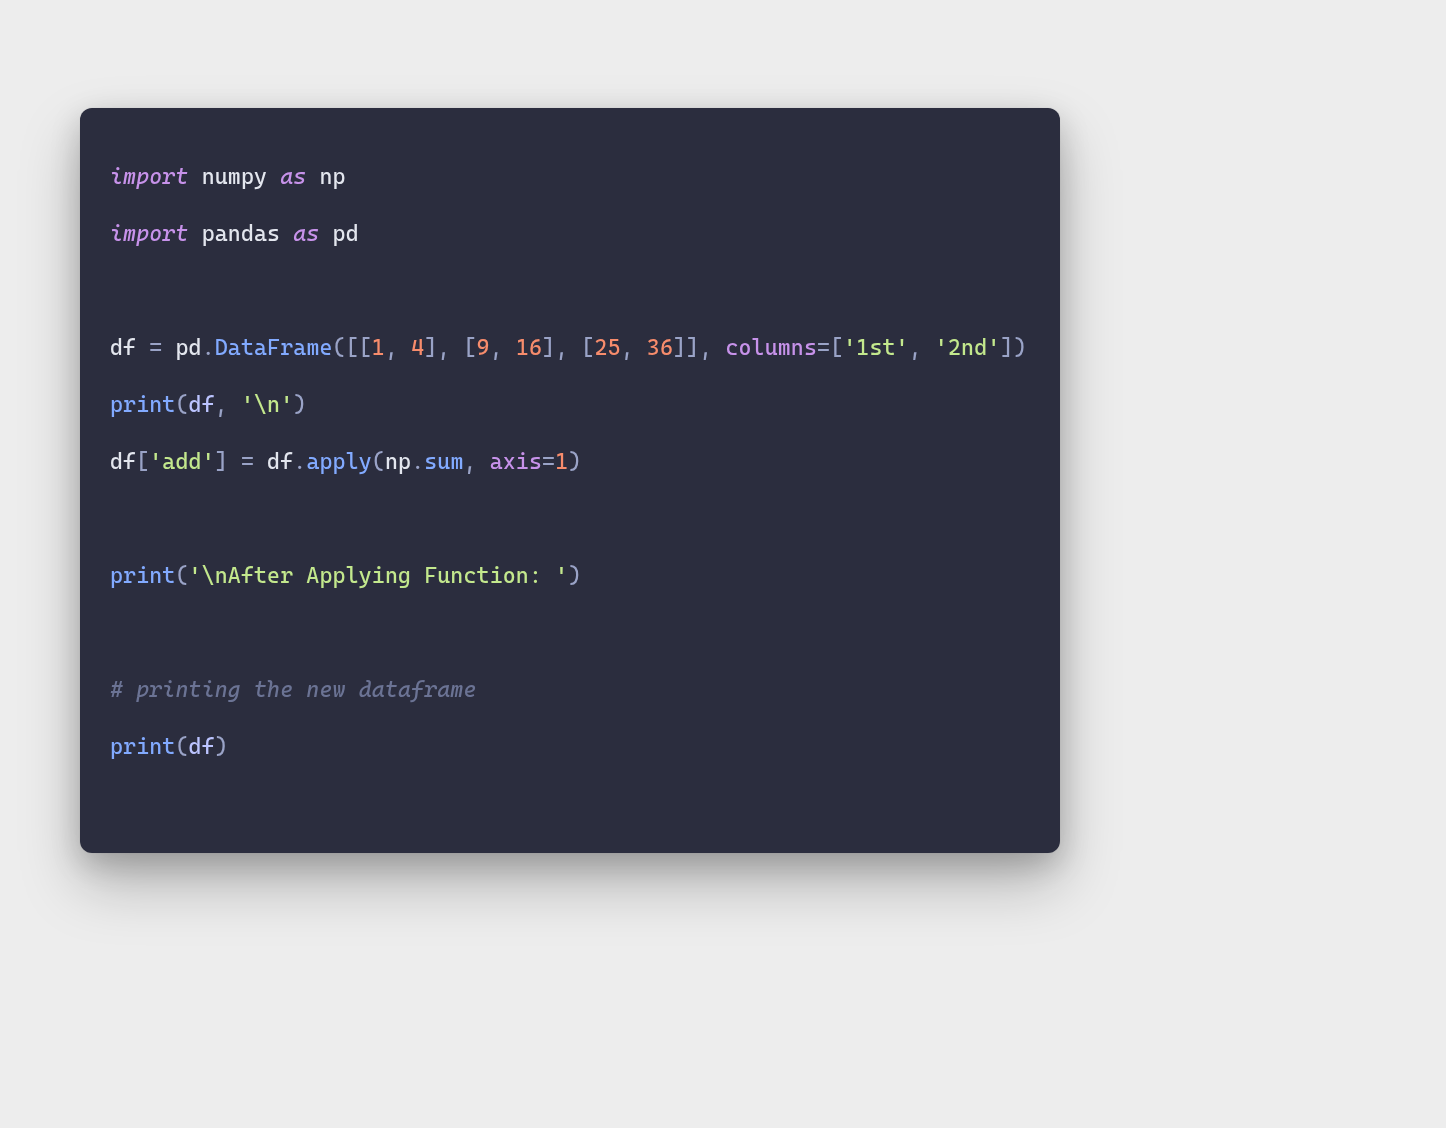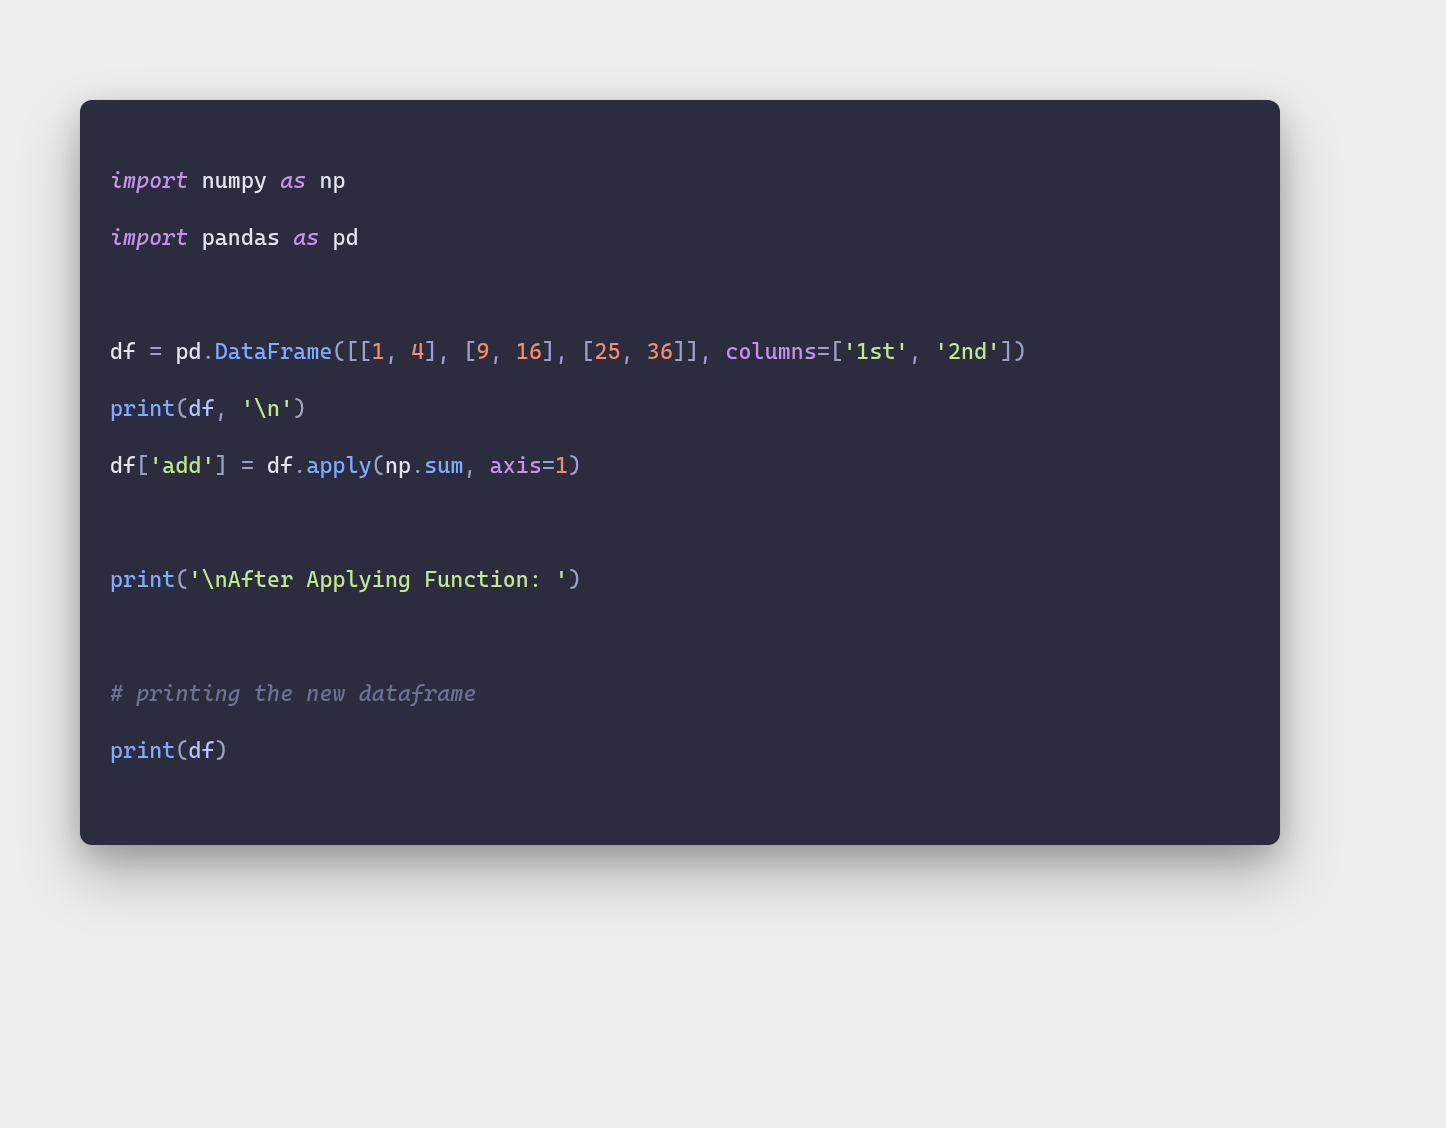--- a/index.html
+++ b/index.html
@@ -12,31 +12,31 @@
     overflow: hidden;
   }
   .stage {
     position: relative;
     width: 1446px;
     height: 1128px;
   }
   .card {
     position: absolute;
     left: 80px;
-    top: 100px;
-    width: 1200px;
+    top: 108px;
+    width: 980px;
     height: 745px;
     background: #2b2d3e;
     border-radius: 12px;
     box-shadow:
       0 30px 60px rgba(0,0,0,0.25),
       0 10px 30px rgba(0,0,0,0.18),
       0 0 0 1px rgba(0,0,0,0.02);
     box-sizing: border-box;
-    padding: 52px 30px 52px 30px;
+    padding: 40px 30px 52px 30px;
   }
   pre.code {
     margin: 0;
     white-space: pre;
     font-size: 22px;
     line-height: 57px;
     color: #e3e6ee;
     font-family: inherit;
     letter-spacing: 0.2px;
   }

